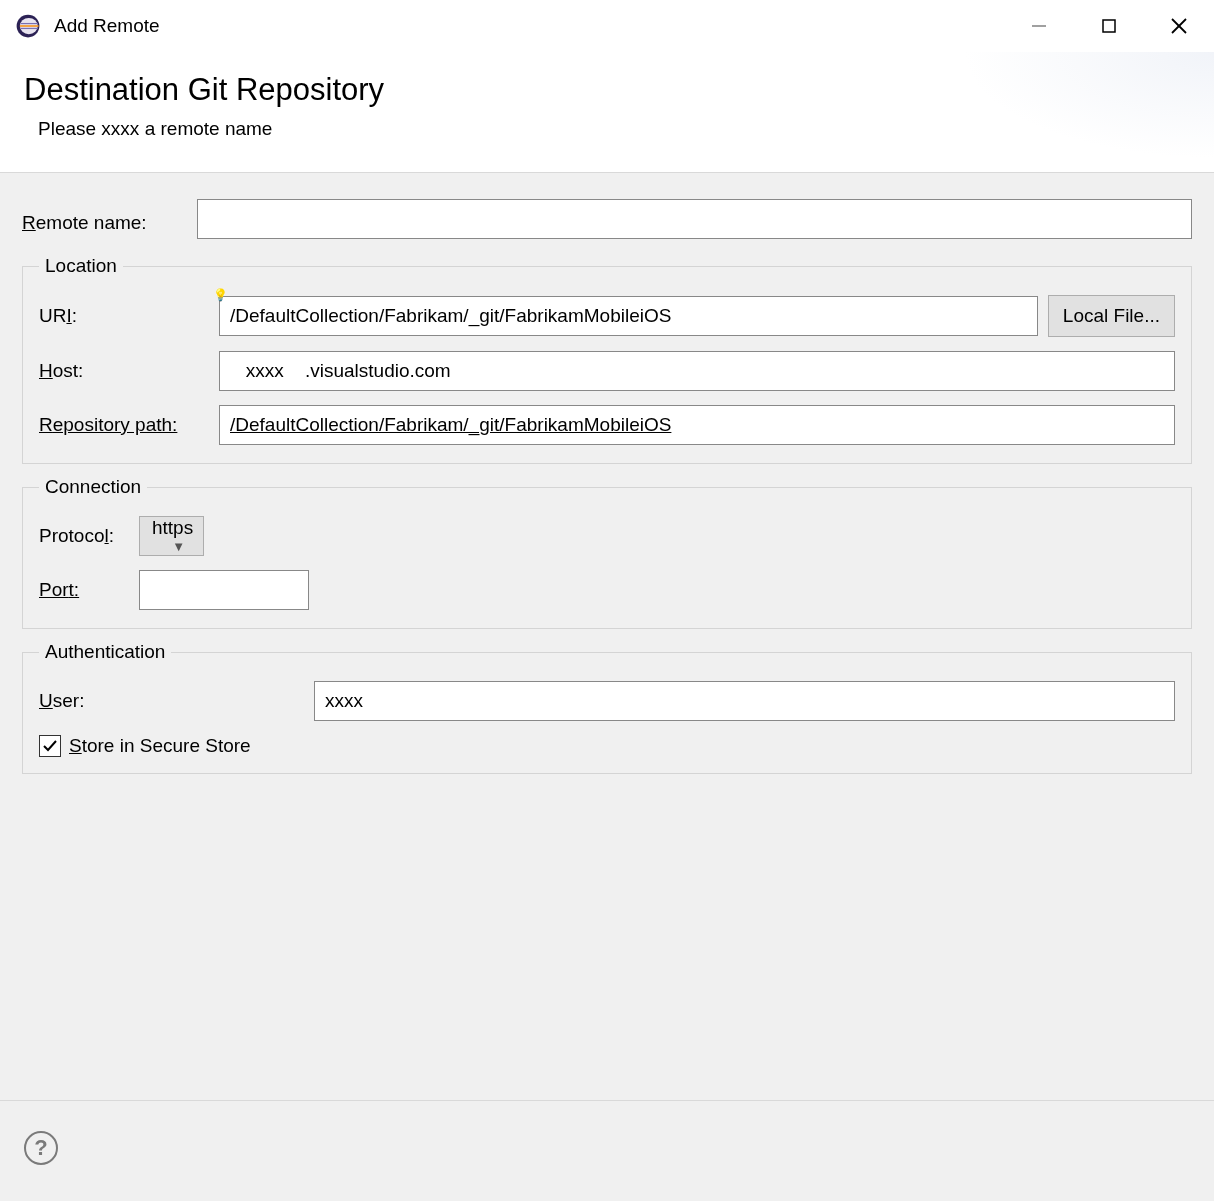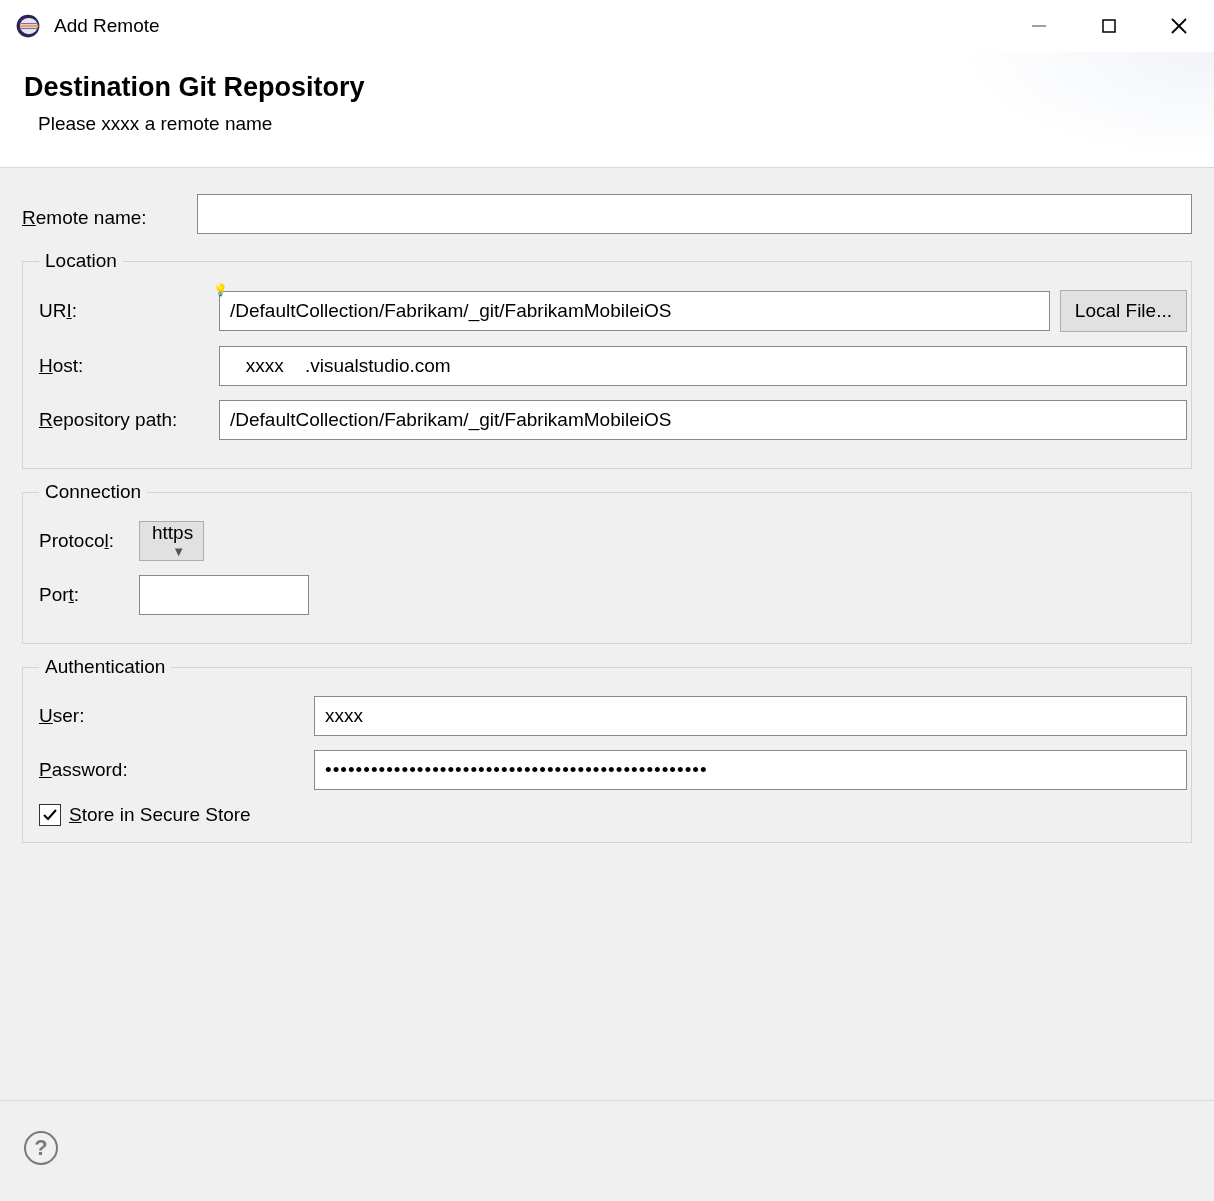--- a/index.html
+++ b/index.html
@@ -39,21 +39,21 @@
       position: relative;
     }
     .header-area::after {
       content: "";
       position: absolute;
       right: 0; top: 0;
       width: 260px; height: 110px;
       background: radial-gradient(ellipse at 100% 0%, rgba(200,210,230,0.25) 0%, rgba(255,255,255,0) 68%);
       pointer-events: none;
     }
-    .header-area h1 { font-size: 27px; font-weight: 700; margin-bottom: 10px; }
+    .header-area h1 { font-size: 31px; font-weight: 400; margin-bottom: 10px; }
     .header-area .subtitle { font-size: 19px; padding-left: 14px; color: #000; }
     .content {
       flex: 1;
       background: #f0f0f0;
       border-top: 1px solid #d9d9d9;
       padding: 26px 22px 26px 22px;
     }
     .row { display: flex; align-items: center; margin-bottom: 16px; }
     .label { font-size: 19px; color: #000; }
     .mnemonic { text-decoration: underline; }
@@ -65,31 +65,31 @@
       border: 1px solid #888888;
       height: 40px;
       padding: 0 10px;
       outline: none;
     }
     .remote-row input { flex: 1; }
     fieldset {
       border: 1px solid #d4d4d4;
       margin-top: 12px;
       margin-bottom: 8px;
-      padding: 18px 4px 16px 16px;
+      padding: 18px 16px 16px 16px;
       background: #f0f0f0;
     }
     legend {
       font-size: 19px;
       padding: 0 6px;
       color: #000;
       background: #f0f0f0;
     }
     .field-row { display: flex; align-items: center; margin-bottom: 14px; }
-    .field-row:last-child { margin-bottom: 12px; }
+    .field-row:last-child { margin-bottom: 2px; text-decoration: underline; }
     .loc-label { width: 180px; font-size: 19px; }
     .loc-input { flex: 1; }
     .uri-input {
       border: 2px solid #0078d7;
       height: 40px;
       flex: 1;
       margin-right: 10px;
       padding: 0 8px 0 16px;
     }
     .uri-wrap { position: relative; flex: 1; display: flex; }
@@ -252,24 +252,20 @@
   </fieldset>
 
   <fieldset>
     <legend>Authentication</legend>
 
     <div class="field-row">
       <span class="label auth-label"><span class="mnemonic">U</span><span>ser:</span></span>
       <input type="text" class="auth-input" value="xxxx" style="">
     </div>
 
-    <div class="field-row">
-      <span class="label auth-label"><span class="mnemonic">P</span><span>assword:</span></span>
-      <input type="text" class="auth-input" style="letter-spacing: 1px;" value="••••••••••••••••••••••••••••••••••••••••••••••••••">
-    </div>
 
     <div class="checkbox-row">
       <span class="checkbox">
         <svg width="16" height="16" viewBox="0 0 16 16">
             <path d="M2 8 L6 12 L14 3" fill="none" stroke="#000" stroke-width="2"></path>
           </svg>
       </span>
       <span class="label"><span class="mnemonic">S</span><span>tore in Secure Store</span></span>
     </div>
   </fieldset>

